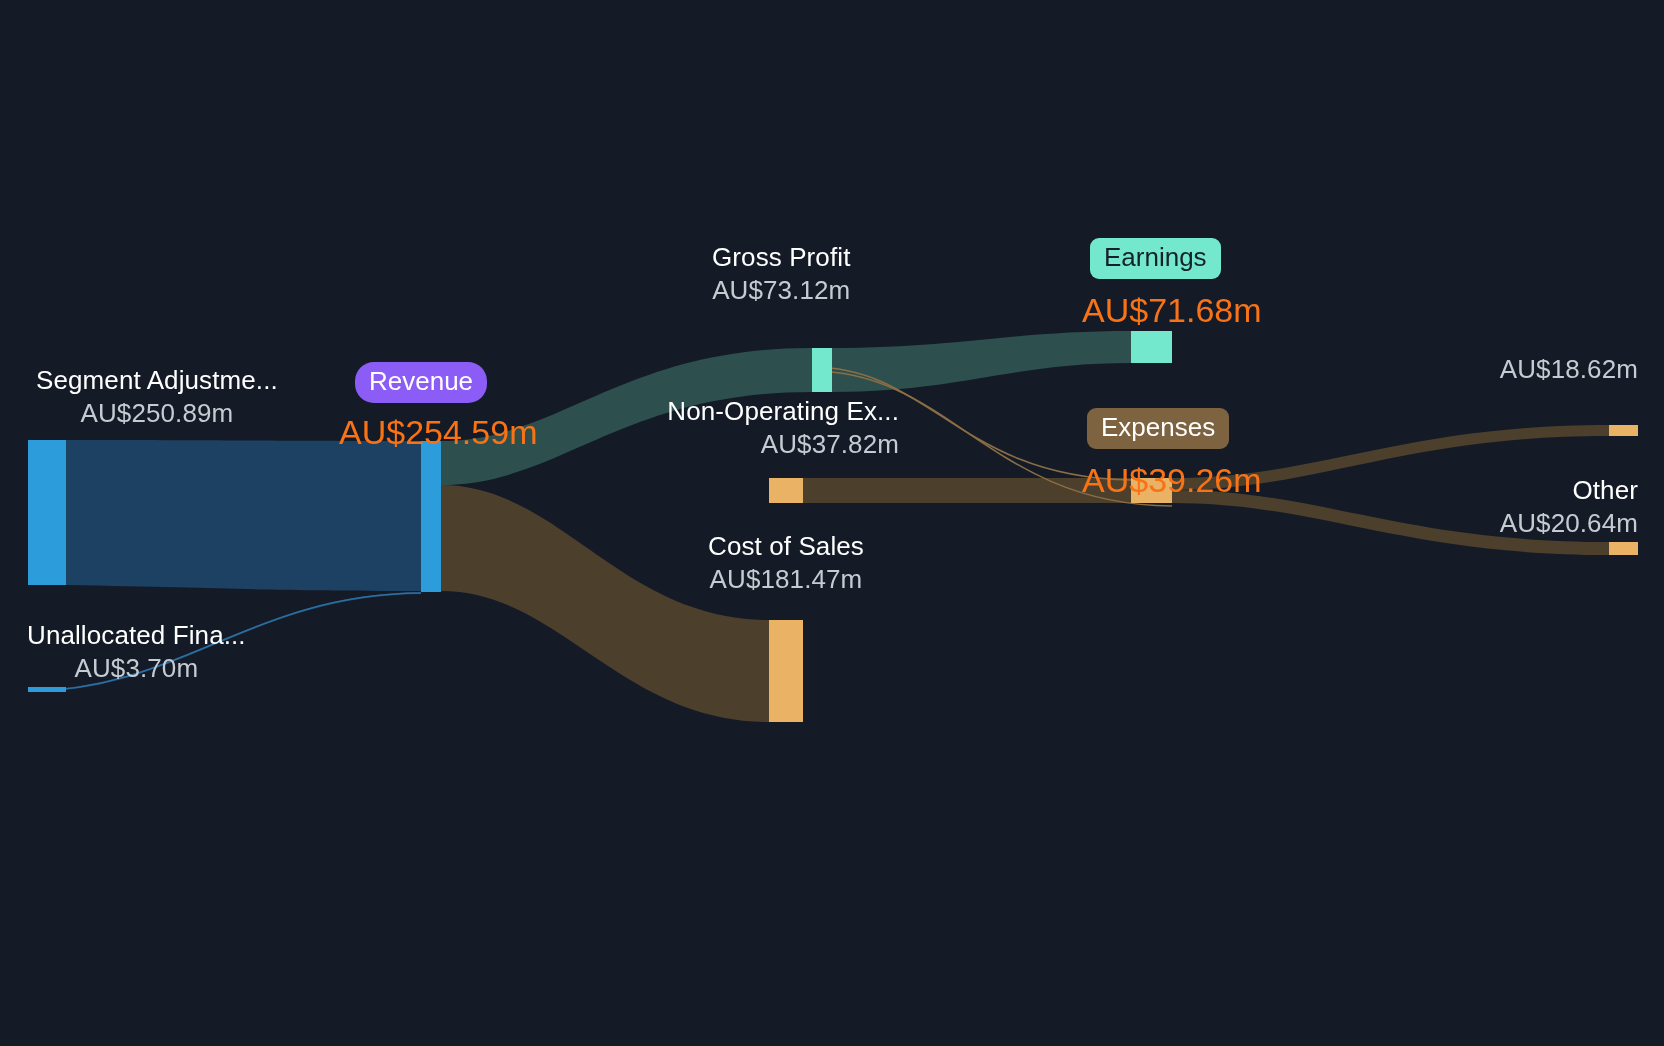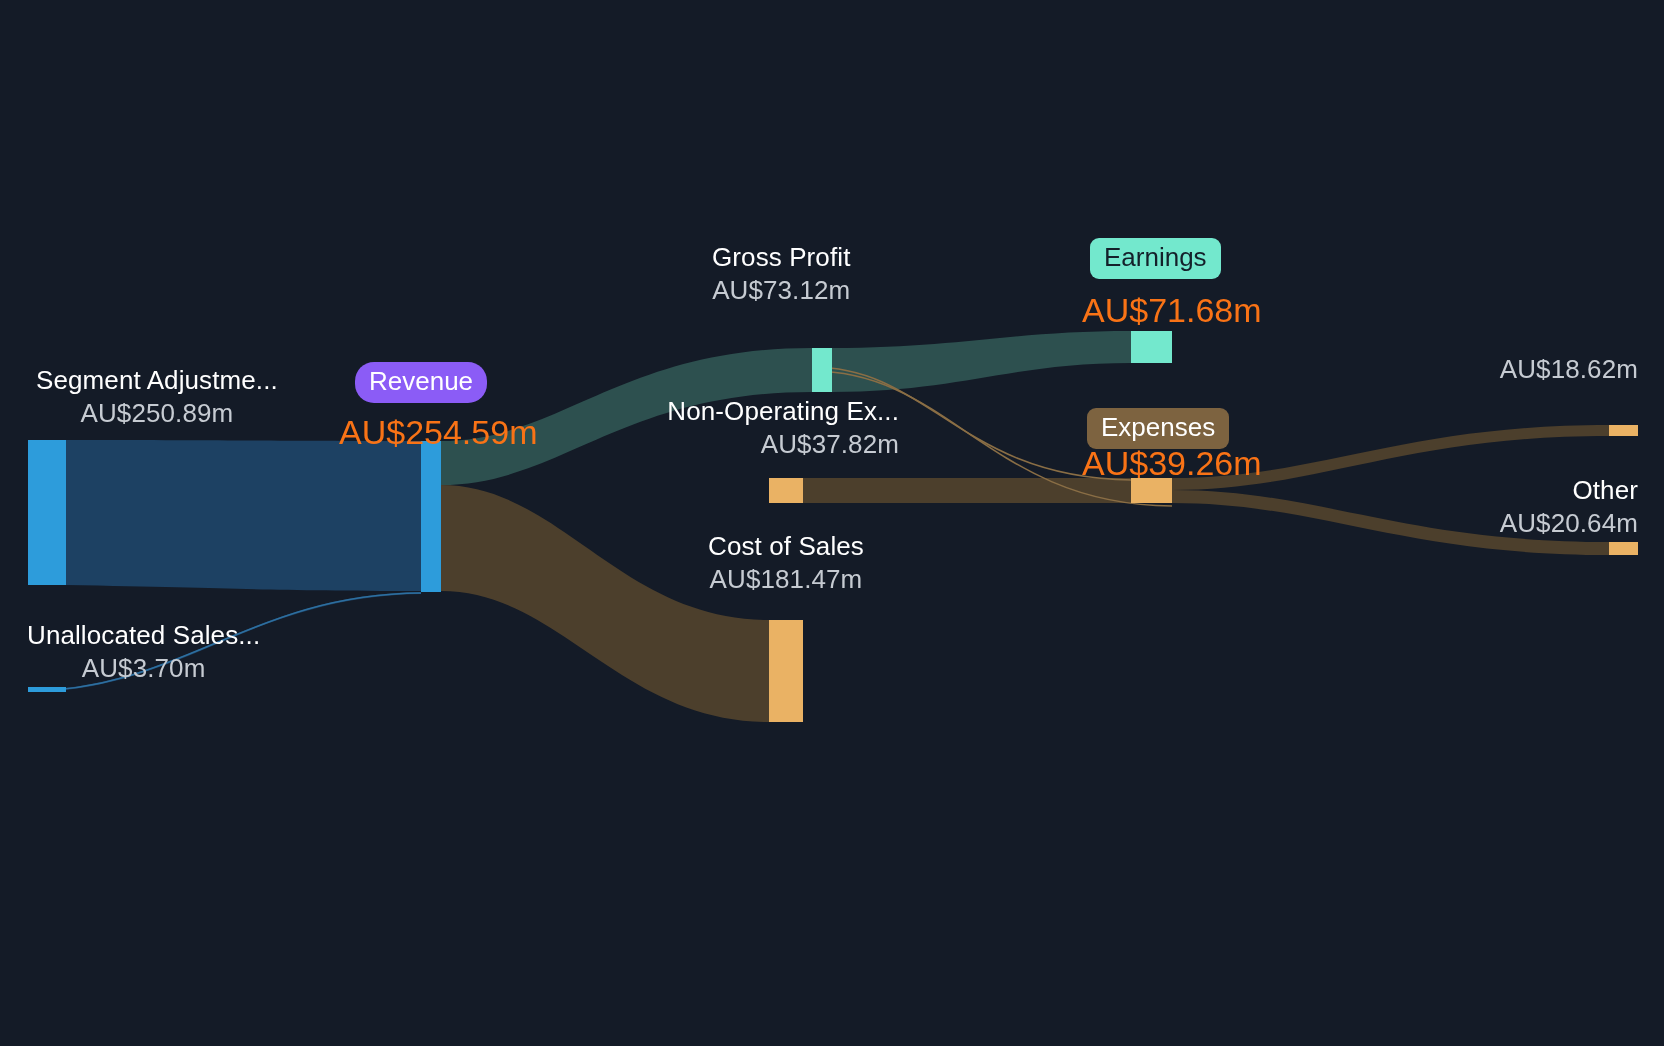--- a/index.html
+++ b/index.html
@@ -159,21 +159,21 @@
       <rect x="1609" y="542" width="29" height="13" fill="#eab264"></rect>
     </g>
   </svg>
 
   <div class="node-label align-left" style="left:36px; top:366px;">
     <span class="nm">Segment Adjustme...</span>
     <span class="val">AU$250.89m</span>
   </div>
 
   <div class="node-label align-left" style="left:27px; top:621px;">
-    <span class="nm">Unallocated Sales...</span>
+    <span class="nm">Unallocated Fina...</span>
     <span class="val">AU$3.70m</span>
   </div>
 
   <div class="pill pill-revenue" style="left:355px; top:362px;">Revenue</div>
   <div class="pill-value" style="left:339px; top:413px;">AU$254.59m</div>
 
   <div class="node-label align-left" style="left:712px; top:243px;">
     <span class="nm">Gross Profit</span>
     <span class="val">AU$73.12m</span>
   </div>
@@ -185,21 +185,21 @@
 
   <div class="node-label align-left" style="left:708px; top:532px;">
     <span class="nm">Cost of Sales</span>
     <span class="val">AU$181.47m</span>
   </div>
 
   <div class="pill pill-earnings" style="left:1090px; top:238px;">Earnings</div>
   <div class="pill-value" style="left:1082px; top:291px;">AU$71.68m</div>
 
   <div class="pill pill-expenses" style="left:1087px; top:392px;margin-top:16px;">Expenses</div>
-  <div class="pill-value" style="left:1082px; top:444px;">AU$39.26m</div>
+  <div class="pill-value" style="left:1082px; top:461px;">AU$39.26m</div>
 
   <div class="node-label align-right" style="left:1100px; top:350px; width:538px;">
     <span class="val">AU$18.62m</span>
   </div>
 
   <div class="node-label align-right" style="left:1100px; top:476px; width:538px;">
     <span class="nm">Other</span>
     <span class="val">AU$20.64m</span>
   </div>
 

